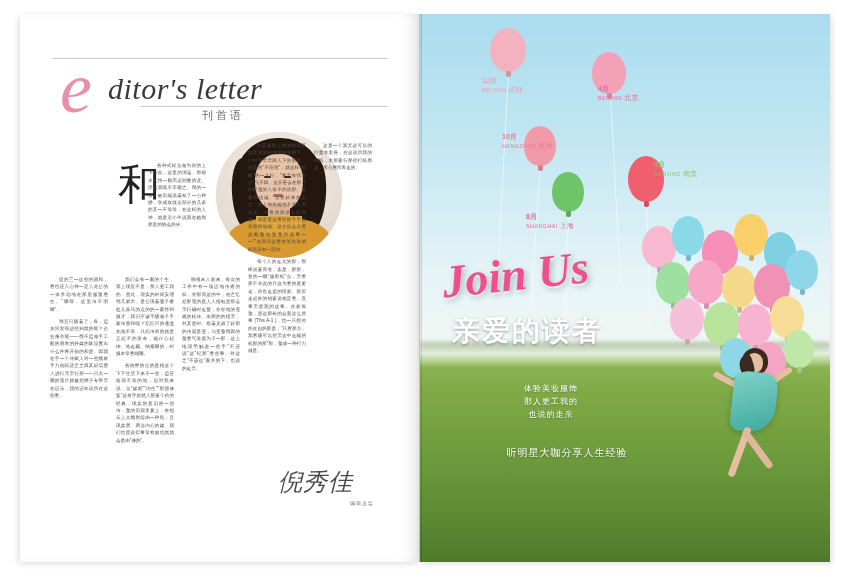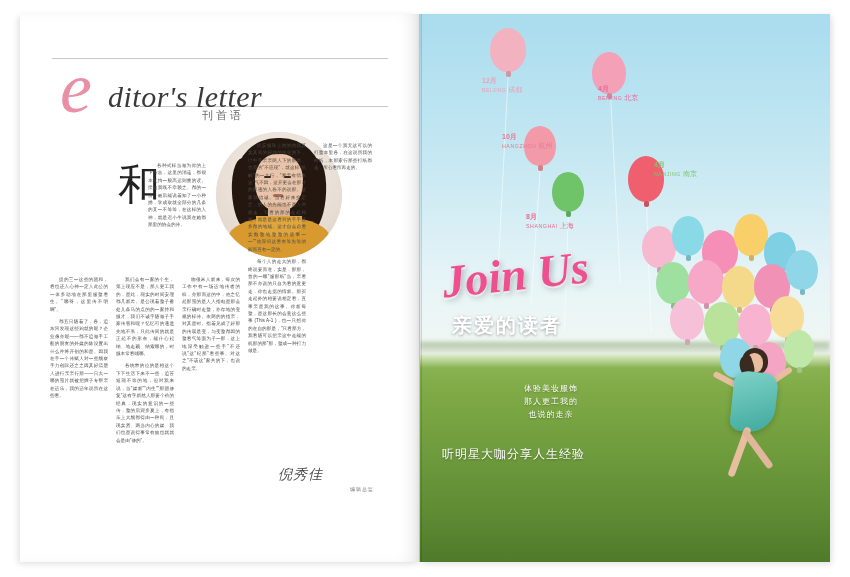--- a/index.html
+++ b/index.html
@@ -18,21 +18,21 @@
   .rule-top{position:absolute;left:0;top:4px;width:336px;height:1px;background:#c9c9c9;}
   .rule-bot{position:absolute;left:88px;top:52px;width:248px;height:1px;background:#c9c9c9;}
   .e-glyph{
     position:absolute;left:8px;top:-2px;
     font-family:"Liberation Serif",serif;font-style:italic;
     font-size:72px;line-height:72px;color:#e98fa6;font-weight:400;
   }
   .ed-word{
     position:absolute;left:56px;top:18px;
     font-family:"Liberation Serif",serif;font-style:italic;
-    font-size:30px;color:#3a3a3a;letter-spacing:.5px;white-space:nowrap;margin-top:8px;
+    font-size:30px;color:#3a3a3a;letter-spacing:.5px;white-space:nowrap;
   }
   .ed-sub{
     position:absolute;left:150px;top:54px;
     font-size:11px;color:#6a6a6a;letter-spacing:3px;
   }
 
   
   .portrait{
     position:absolute;left:196px;top:118px;width:126px;height:126px;border-radius:50%;
     overflow:hidden;background:#efe7e0;
@@ -74,21 +74,21 @@
   .col-2{left:30px;top:262px;width:58px;}
   .col-3{left:96px;top:262px;width:58px;}
   .col-4{left:162px;top:262px;width:58px;}
   .col-5{left:228px;top:128px;width:58px;}
   .col-6{left:294px;top:128px;width:58px;}
 
   .sig{
     position:absolute;left:258px;top:452px;width:96px;height:40px;
   }
   .sig-name{
-    font-family:"Liberation Serif",serif;font-style:italic;font-size:14px;color:#2a2a2a;
+    font-family:"Liberation Serif",serif;font-style:italic;font-size:24px;color:#2a2a2a;
     letter-spacing:1px;opacity:.85;
   }
   .sig-title{font-size:5px;color:#777;text-align:right;margin-top:2px;letter-spacing:1px;}
 
   
   .page-right{
     position:absolute;left:420px;top:14px;width:410px;height:548px;overflow:hidden;
     box-shadow:2px 2px 6px rgba(0,0,0,.12), inset 14px 0 22px -16px rgba(0,0,0,.25);
     background:linear-gradient(#bfe4f2 0%, #d7eef6 38%, #eaf6f8 56%, #f3f8ef 62%);
   }
@@ -121,35 +121,35 @@
   .citylabel .cn{font-size:7px;}
 
   .joinus{
     position:absolute;left:22px;top:238px;
     font-family:"Liberation Serif",serif;font-style:italic;font-weight:bold;
     font-size:46px;line-height:46px;color:#ef4f8f;
     text-shadow:0 2px 0 rgba(255,255,255,.5), 2px 3px 6px rgba(0,0,0,.25);
     transform:rotate(-6deg);
   }
   .headline-cn1{
-    position:absolute;left:32px;top:298px;font-size:20px;font-weight:bold;color:#ffffff;
+    position:absolute;left:32px;top:298px;font-size:28px;font-weight:bold;color:#ffffff;
     letter-spacing:2px;text-shadow:0 1px 3px rgba(0,0,0,.35);
   }
   .headline-cn2{
     position:absolute;left:22px;top:328px;font-size:22px;font-weight:bold;color:#ffffff;
     letter-spacing:2px;text-shadow:0 1px 3px rgba(0,0,0,.35);
   }
   .benefits{
     position:absolute;left:56px;top:368px;width:150px;text-align:center;
     color:#ffffff;font-size:8px;line-height:13px;letter-spacing:1px;
     text-shadow:0 1px 2px rgba(0,0,0,.3);
   }
   .tagline{
-    position:absolute;left:22px;top:432px;width:200px;
-    color:#ffffff;font-size:12px;letter-spacing:1px;text-shadow:0 1px 2px rgba(0,0,0,.35);
+    position:absolute;left:47px;top:432px;width:200px;text-align:center;
+    color:#ffffff;font-size:10px;letter-spacing:1px;text-shadow:0 1px 2px rgba(0,0,0,.35);
   }
 
   
   .woman{position:absolute;left:276px;top:330px;width:110px;height:180px;}
   .w-hair{position:absolute;left:46px;top:4px;width:26px;height:26px;border-radius:50% 50% 40% 40%;background:#3b2a20;}
   .w-head{position:absolute;left:50px;top:9px;width:17px;height:20px;border-radius:48%;background:#e7bfa0;}
   .w-hair2{position:absolute;left:44px;top:12px;width:14px;height:22px;border-radius:50% 20% 50% 50%;background:#3b2a20;transform:rotate(-18deg);}
   .w-dress{
     position:absolute;left:36px;top:28px;width:44px;height:60px;
     background:linear-gradient(160deg,#7fd3c8,#3fa89c);

